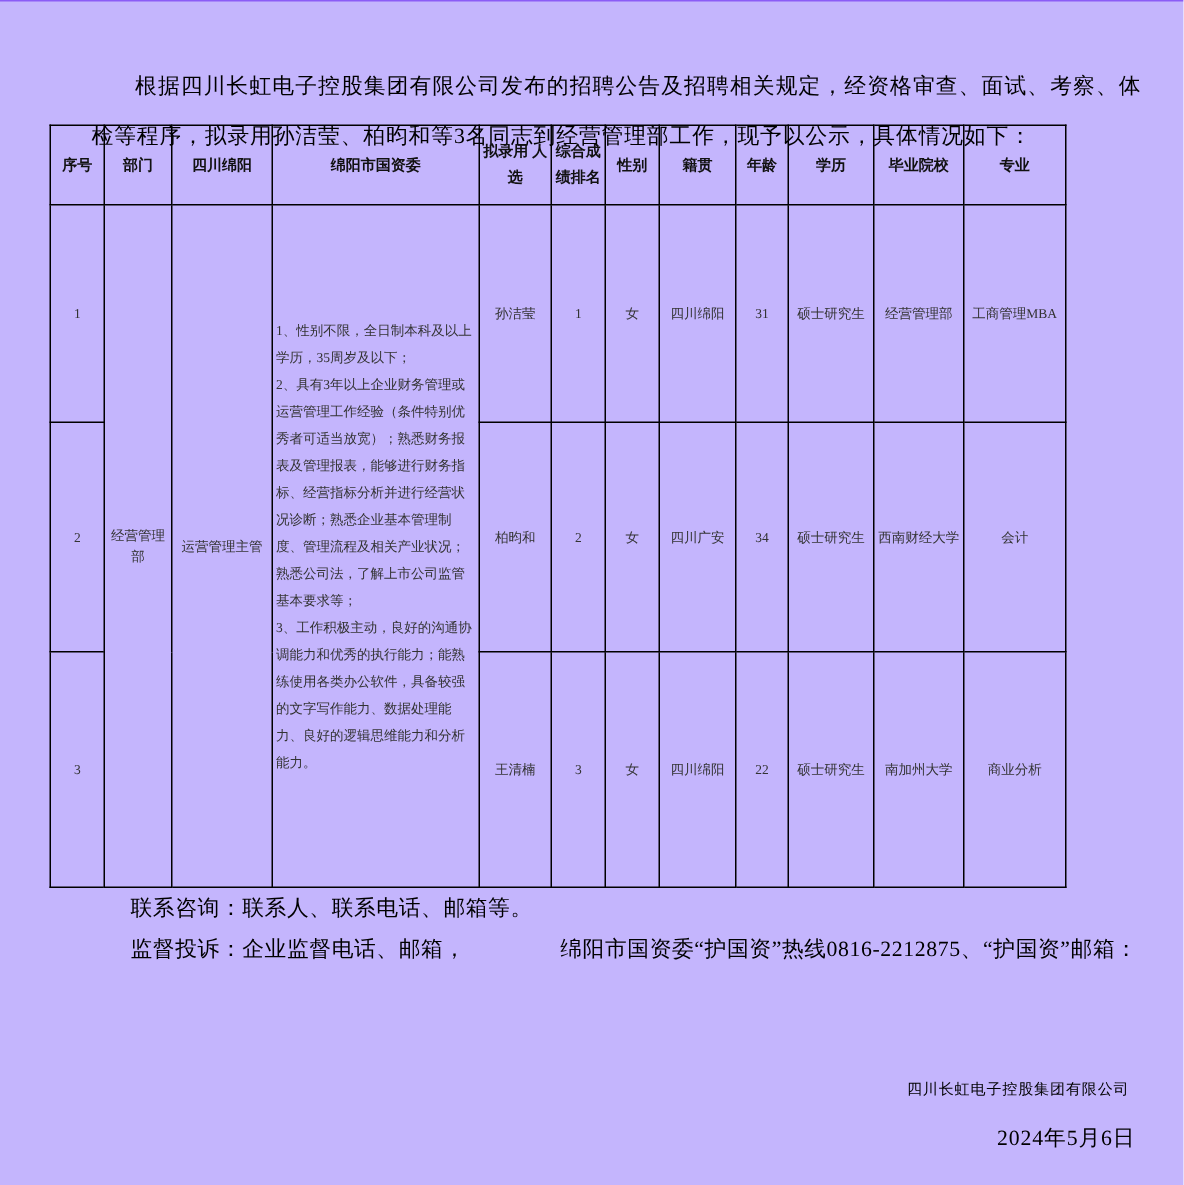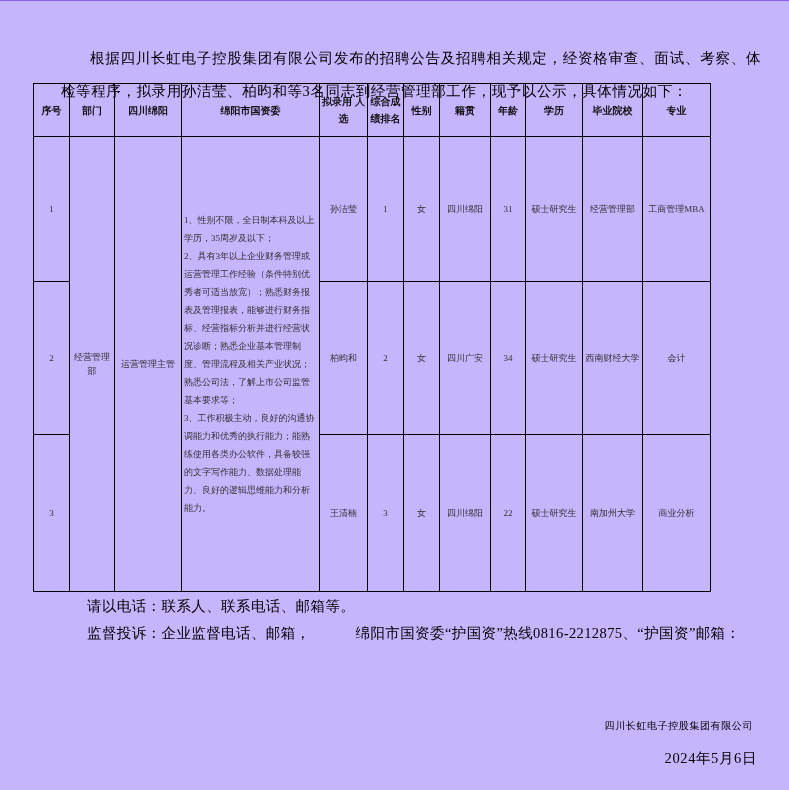--- a/index.html
+++ b/index.html
@@ -44,21 +44,21 @@
   tr.h-header{height:53px;}
   tr.h-r1{height:145px;}
   tr.h-r2{height:153px;}
   tr.h-r3{height:157px;}
   
   .footer{
     position:absolute;top:592px;left:40px;width:740px;
     font-size:14.5px;line-height:27px;letter-spacing:0.4px;
   }
   .footer .ind{padding-left:47px;}
-  .footer .tab-right{margin-left:45px;font-family:Liberation Serif, serif;}
+  .footer .tab-right{margin-left:63px;font-family:Liberation Serif, serif;}
   .email-line{letter-spacing:0.2px;}
   
   .sig-company{
     position:absolute;top:718px;right:36px;
     font-size:10px;letter-spacing:0.6px;
   }
   .sig-date{
     position:absolute;top:748px;right:32px;
     font-size:14.5px;letter-spacing:0.6px;
   }
@@ -139,20 +139,20 @@
         <td>四川绵阳</td>
         <td>22</td>
         <td>硕士研究生</td>
         <td>南加州大学</td>
         <td>商业分析</td>
       </tr>
     </tbody>
   </table>
 
   <div class="footer">
-    <div class="ind">请以电话：联系人、联系电话、邮箱等。</div>
+    <div class="ind">联系咨询：联系人、联系电话、邮箱等。</div>
     <div class="ind"><span>监督投诉：企业监督电话、邮箱，</span><span class="tab-right">绵阳市国资委“护国资”热线0816-2212875、“护国资”邮箱：</span></div>
   </div>
 
   <div class="sig-company">四川长虹电子控股集团有限公司</div>
   <div class="sig-date">2024年5月6日</div>
 
 </div>
 
 </body></html>

